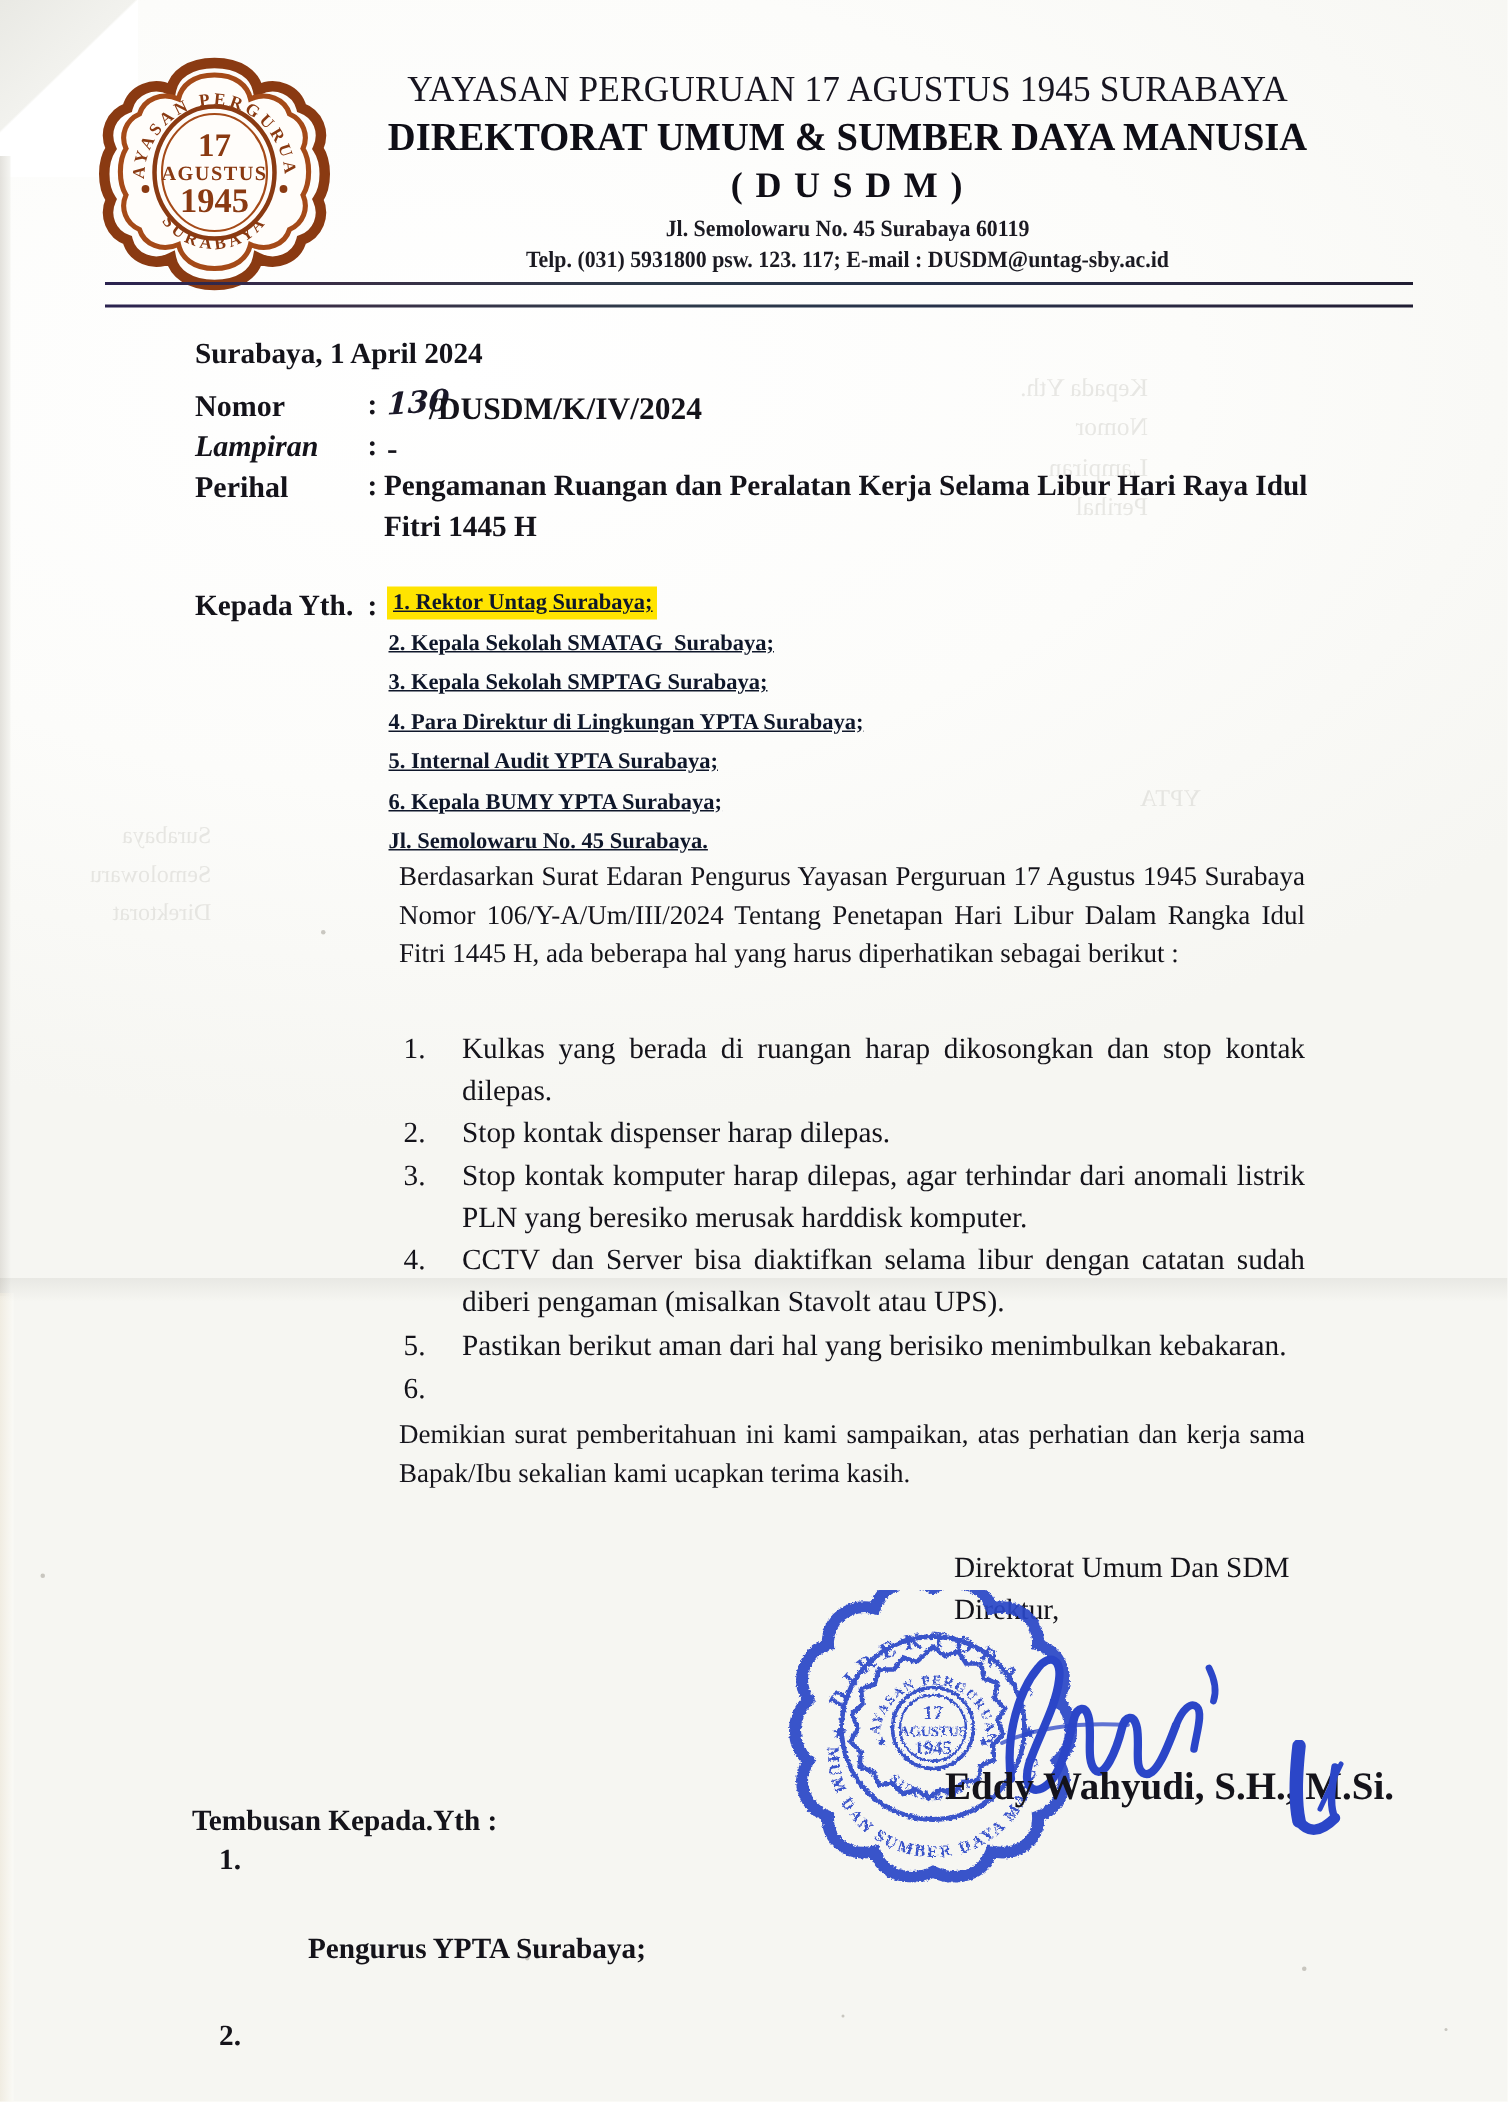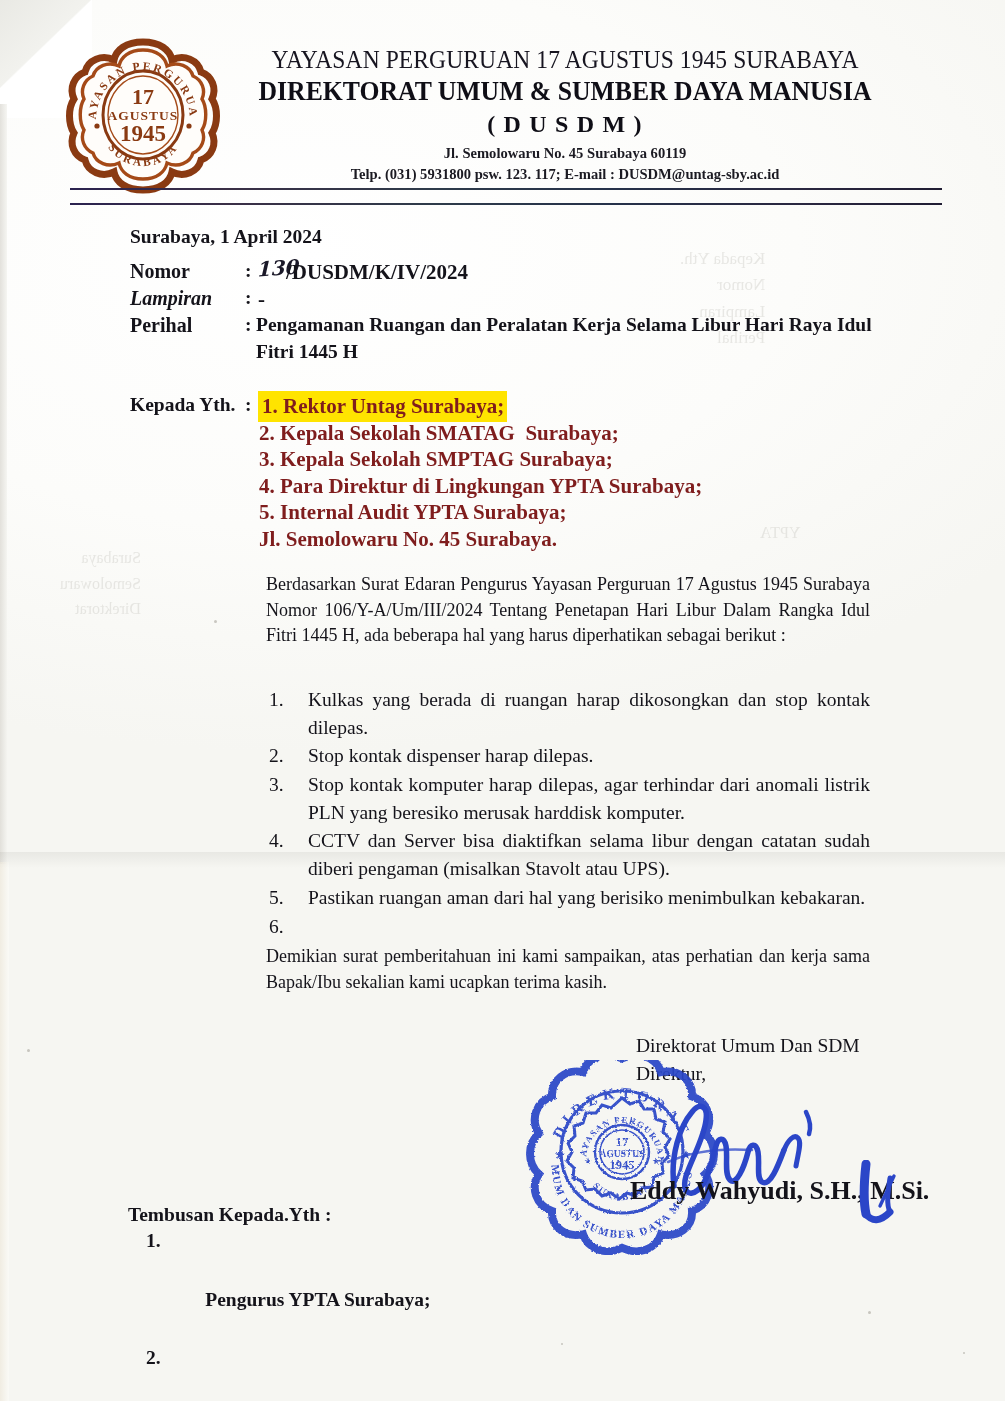--- a/index.html
+++ b/index.html
@@ -117,22 +117,22 @@
   #perihal-label{left:130px;top:314px;}
   #perihal-colon{left:245px;top:314px;}
   #perihal-val{left:256px;top:314px;font-size:19.5px;font-weight:600;}
   #perihal-val2{left:256px;top:341px;font-size:19.5px;font-weight:600;}
 
   #kepada-label{left:130px;top:394px;font-size:19.5px;font-weight:600;}
   #kepada-colon{left:245px;top:394px;font-size:19.5px;font-weight:600;}
 
   #recipients{position:absolute;left:259px;top:392px;}
   .recipient{
-    font-size:21px;font-weight:bold;line-height:1.36;
-    white-space:pre;color:#7f1d1d;
+    font-size:15px;font-weight:bold;line-height:1.36;
+    white-space:pre;color:#0f172a;text-decoration:underline;
   }
   .recipient.hl{
     background:#ffe400;
     box-shadow:0 0 0 1px #ffe400;
     display:inline-block;padding:0 2px 0 3px;
   }
   .rwrap{height:26.5px;}
 
   
   .para{
@@ -302,20 +302,21 @@
 
   <div class="t" id="kepada-label">Kepada Yth.</div>
   <div class="t" id="kepada-colon">:</div>
 
   <div id="recipients">
     <div class="rwrap"><span class="recipient hl">1. Rektor Untag Surabaya;</span></div>
     <div class="rwrap"><span class="recipient">2. Kepala Sekolah SMATAG  Surabaya;</span></div>
     <div class="rwrap"><span class="recipient">3. Kepala Sekolah SMPTAG Surabaya;</span></div>
     <div class="rwrap"><span class="recipient">4. Para Direktur di Lingkungan YPTA Surabaya;</span></div>
     <div class="rwrap"><span class="recipient">5. Internal Audit YPTA Surabaya;</span></div>
+    <div class="rwrap"><span class="recipient">6. Kepala BUMY YPTA Surabaya;</span></div>
     <div class="rwrap"><span class="recipient">Jl. Semolowaru No. 45 Surabaya.</span></div>
   </div>
 
   <div class="para" id="para-intro">Berdasarkan Surat Edaran Pengurus Yayasan Perguruan 17 Agustus 1945 Surabaya Nomor 106/Y-A/Um/III/2024 Tentang Penetapan Hari Libur Dalam Rangka Idul Fitri 1445 H, ada beberapa hal yang harus diperhatikan sebagai berikut :</div>
 
   <div id="numlist">
     <div class="li">
       <span class="num">1.</span>
       <span>Kulkas yang berada di ruangan harap dikosongkan dan stop kontak dilepas.</span>
     </div>
@@ -326,21 +327,21 @@
     <div class="li">
       <span class="num">3.</span>
       <span>Stop kontak komputer harap dilepas, agar terhindar dari anomali listrik PLN yang beresiko merusak harddisk komputer.</span>
     </div>
     <div class="li">
       <span class="num">4.</span>
       <span>CCTV dan Server bisa diaktifkan selama libur dengan catatan sudah diberi pengaman (misalkan Stavolt atau UPS).</span>
     </div>
     <div class="li">
       <span class="num">5.</span>
-      <span>Pastikan ruangan aman dari hal yang berisiko menimbulkan kebakaran.</span>
+      <span>Pastikan berikut aman dari hal yang berisiko menimbulkan kebakaran.</span>
     </div>
     <div class="li">
       <span class="num">6.</span>
     </div>
   </div>
 
   <div class="para" id="para-closing">Demikian surat pemberitahuan ini kami sampaikan, atas perhatian dan kerja sama Bapak/Ibu sekalian kami ucapkan terima kasih.</div>
 
   <div id="sig-block">
     <div class="sig-t">Direktorat Umum Dan SDM</div>

